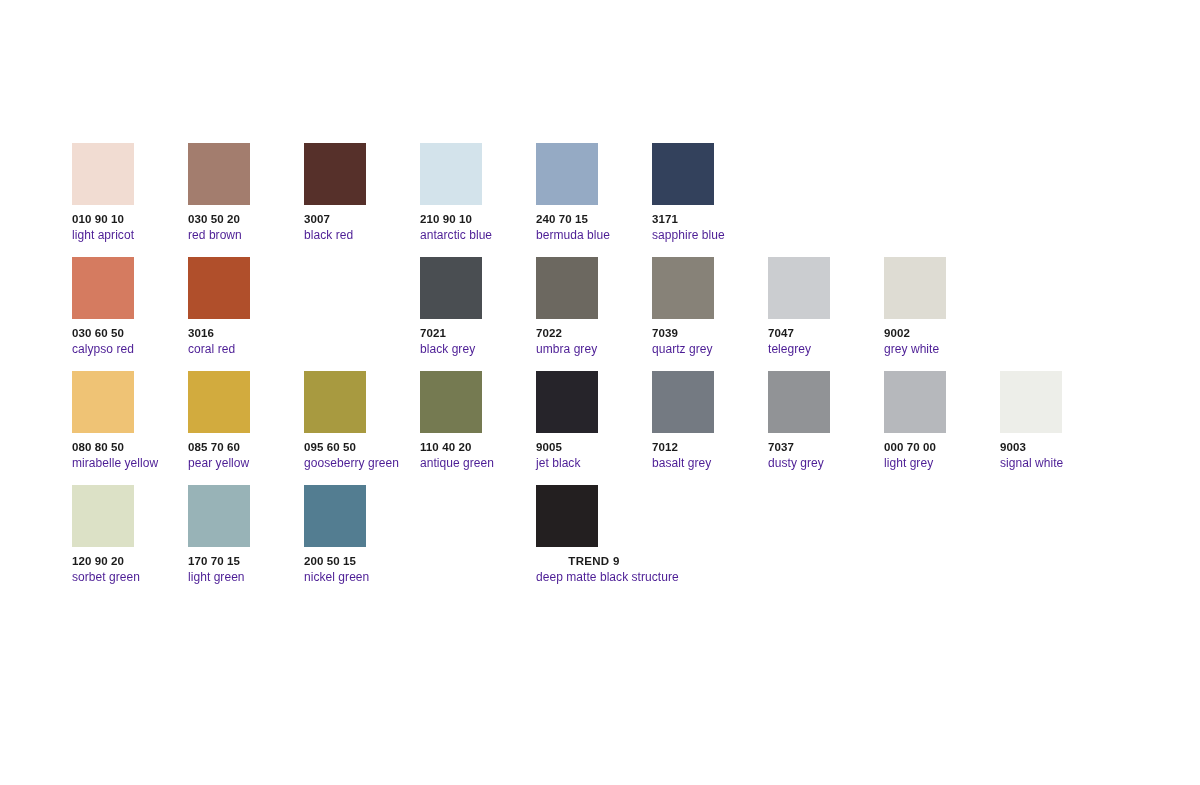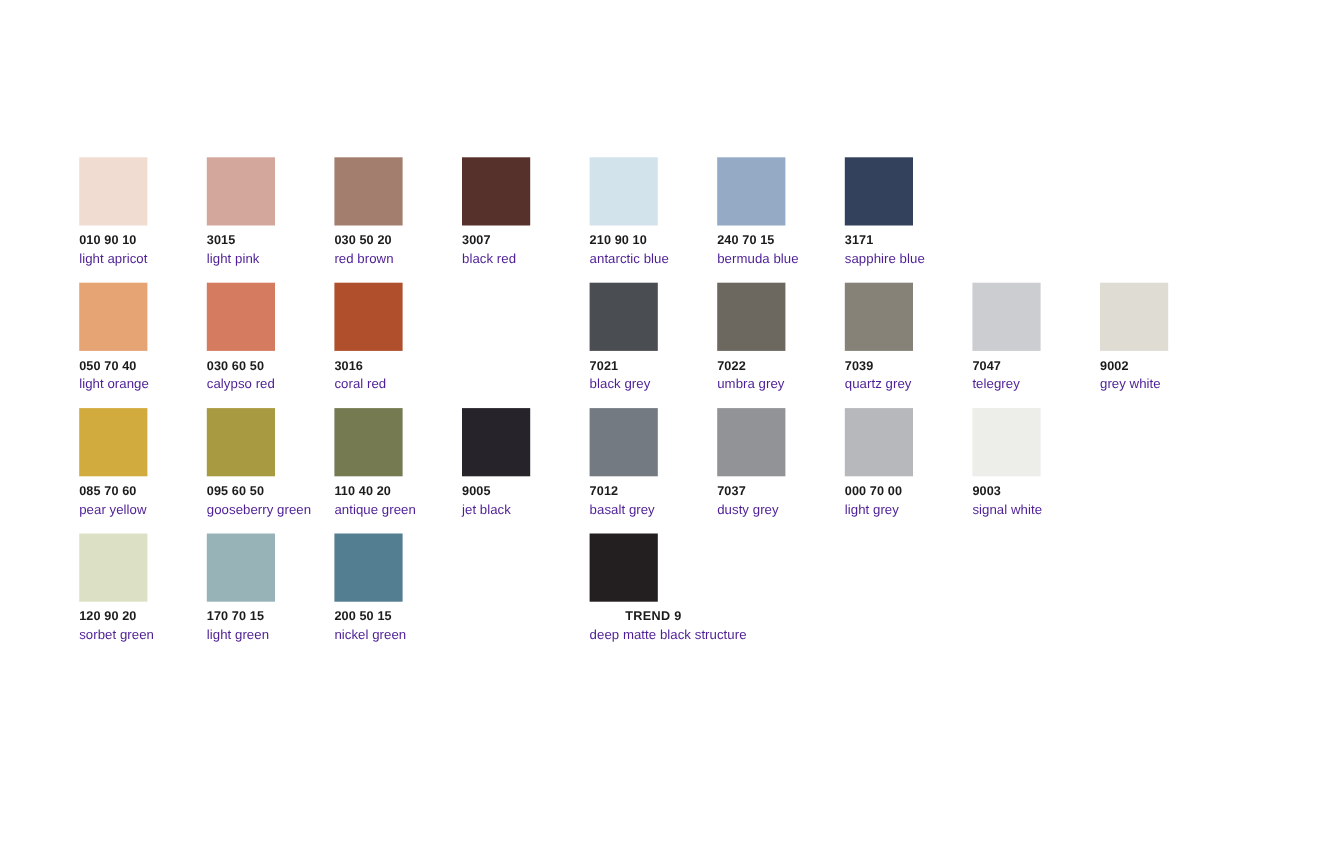--- a/index.html
+++ b/index.html
@@ -90,27 +90,20 @@
   <div class="swatch-grid">
       <div class="swatch-row">
         <div class="swatch-cell">
           <span class="swatch-chip" style="background-color: rgb(241, 220, 210);"></span>
           <div class="swatch-labels">
             <span class="swatch-code">010 90 10</span>
             <span class="swatch-name">light apricot</span>
           </div>
         </div>
         <div class="swatch-cell">
-          <span class="swatch-chip" style="background-color: rgb(211, 167, 156);"></span>
-          <div class="swatch-labels">
-            <span class="swatch-code">3015</span>
-            <span class="swatch-name">light pink</span>
-          </div>
-        </div>
-        <div class="swatch-cell">
           <span class="swatch-chip" style="background-color: rgb(163, 125, 110);"></span>
           <div class="swatch-labels">
             <span class="swatch-code">030 50 20</span>
             <span class="swatch-name">red brown</span>
           </div>
         </div>
         <div class="swatch-cell">
           <span class="swatch-chip" style="background-color: rgb(86, 48, 42);"></span>
           <div class="swatch-labels">
             <span class="swatch-code">3007</span>
@@ -155,27 +148,20 @@
         <div class="swatch-cell empty">
           <span class="swatch-chip"></span>
           <div class="swatch-labels">
             <span class="swatch-code"></span>
             <span class="swatch-name"></span>
           </div>
         </div>
       </div>
       <div class="swatch-row">
         <div class="swatch-cell">
-          <span class="swatch-chip" style="background-color: rgb(230, 164, 117);"></span>
-          <div class="swatch-labels">
-            <span class="swatch-code">050 70 40</span>
-            <span class="swatch-name">light orange</span>
-          </div>
-        </div>
-        <div class="swatch-cell">
           <span class="swatch-chip" style="background-color: rgb(213, 123, 96);"></span>
           <div class="swatch-labels">
             <span class="swatch-code">030 60 50</span>
             <span class="swatch-name">calypso red</span>
           </div>
         </div>
         <div class="swatch-cell">
           <span class="swatch-chip" style="background-color: rgb(176, 79, 43);"></span>
           <div class="swatch-labels">
             <span class="swatch-code">3016</span>
@@ -219,20 +205,27 @@
         </div>
         <div class="swatch-cell">
           <span class="swatch-chip" style="background-color: rgb(222, 220, 211);"></span>
           <div class="swatch-labels">
             <span class="swatch-code">9002</span>
             <span class="swatch-name">grey white</span>
           </div>
         </div>
       </div>
       <div class="swatch-row">
+        <div class="swatch-cell">
+          <span class="swatch-chip" style="background-color: rgb(239, 195, 117);"></span>
+          <div class="swatch-labels">
+            <span class="swatch-code">080 80 50</span>
+            <span class="swatch-name">mirabelle yellow</span>
+          </div>
+        </div>
         <div class="swatch-cell">
           <span class="swatch-chip" style="background-color: rgb(210, 171, 62);"></span>
           <div class="swatch-labels">
             <span class="swatch-code">085 70 60</span>
             <span class="swatch-name">pear yellow</span>
           </div>
         </div>
         <div class="swatch-cell">
           <span class="swatch-chip" style="background-color: rgb(168, 154, 64);"></span>
           <div class="swatch-labels">

